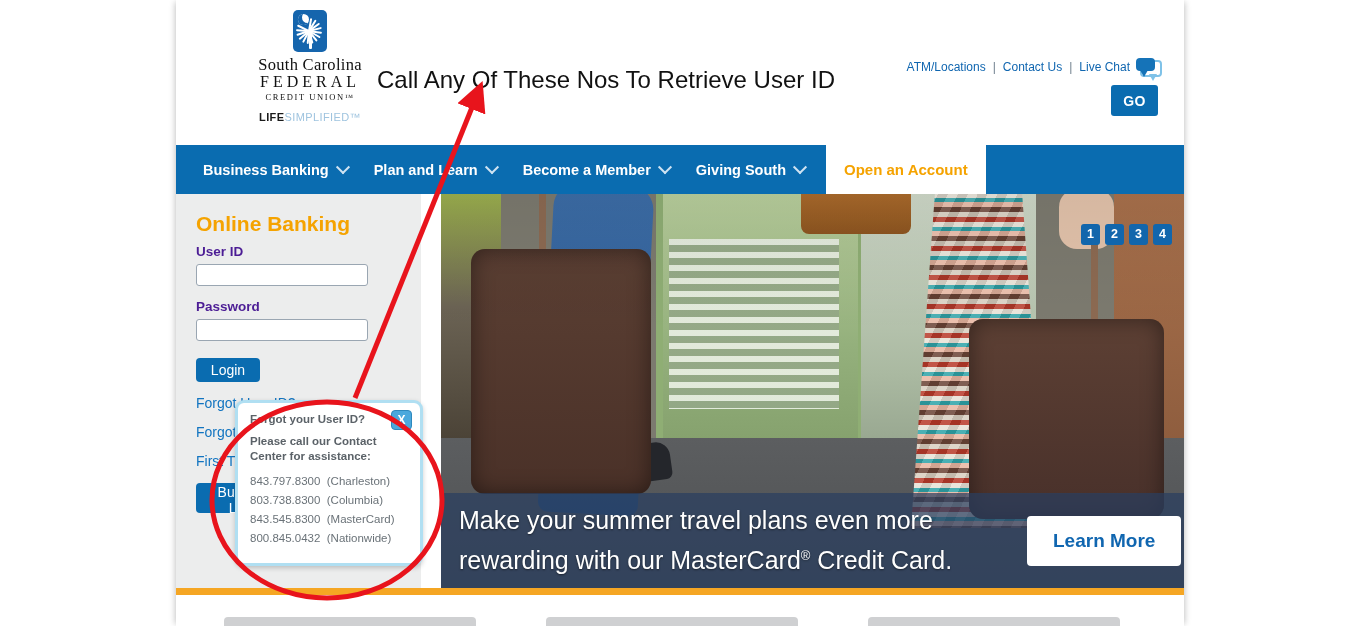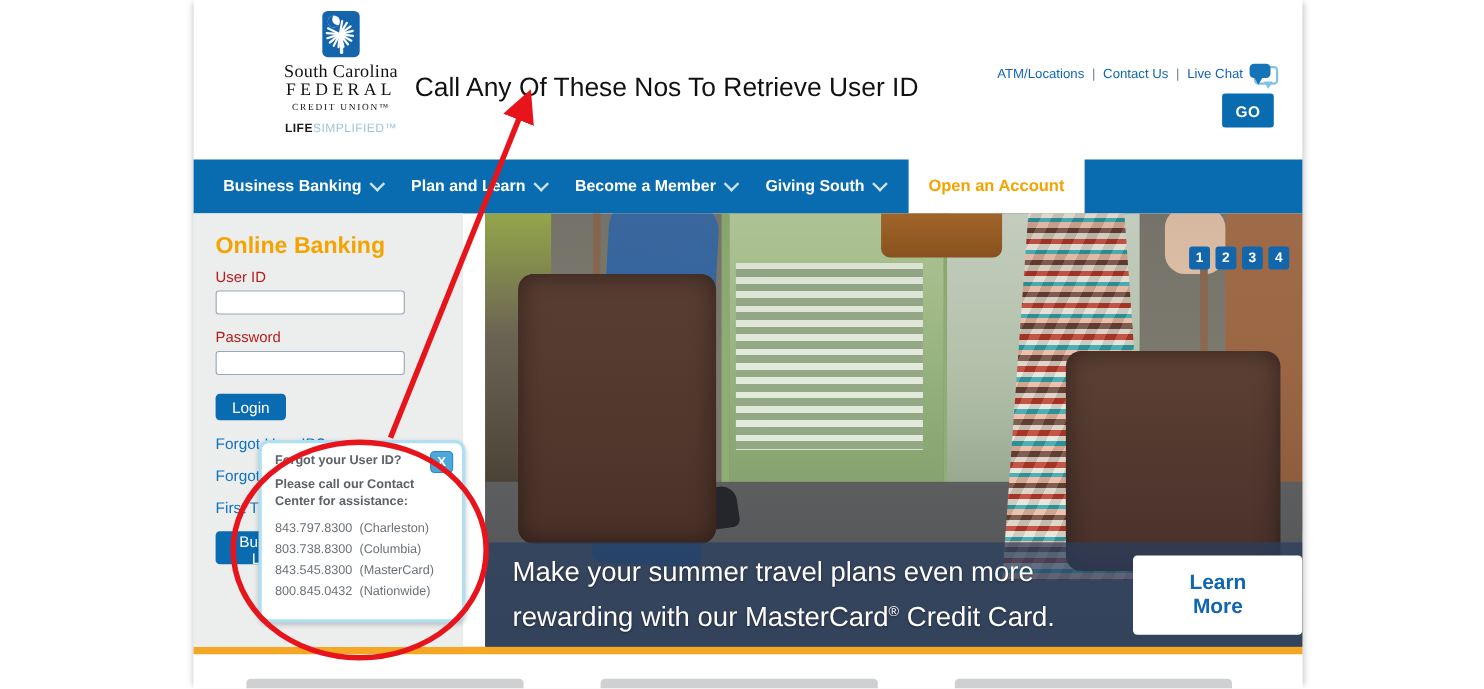--- a/index.html
+++ b/index.html
@@ -177,21 +177,21 @@
     width: 245px; background: #eceded;
     padding: 18px 0 0 20px;
     box-sizing: border-box;
     position: relative;
   }
   .ob-title {
     color: #f5a300; font-size: 21px; font-weight: bold;
     margin-bottom: 8px;
   }
   .field-label {
-    color: #b91c1c; font-size: 13.5px; font-weight: normal;
+    color: #4c1d95; font-size: 13.5px; font-weight: bold;
     margin: 5px 0 5px;
   }
   .field-input {
     width: 172px; height: 22px; box-sizing: border-box;
     border: 1px solid #9aa6b2;
     border-radius: 3px;
     background: #fff;
     padding: 0 5px;
     font-size: 13px;
     font-family: "Liberation Sans", sans-serif;
@@ -363,21 +363,21 @@
   }
   .hero-caption {
     position: absolute; left: 0; right: 0; bottom: 0;
     height: 95px;
     background: rgba(41,62,95,.72);
     display: flex; align-items: center;
     z-index: 5;
   }
   .cap-text {
     color: #ffffff; font-size: 25px; line-height: 36px;
-    padding-left: 25px; width: 540px;
+    padding-left: 18px; width: 540px;
     font-family: "Liberation Sans", sans-serif;
     text-shadow: 0 1px 2px rgba(0,0,0,.5);
   }
   .cap-text sup { font-size: 13px; vertical-align: super; }
   .learn-btn {
     margin-left: 28px;
     background: #ffffff; color: #1066b0;
     font-size: 19px; font-weight: bold;
     padding: 14px 26px; border-radius: 4px;
     border: none; cursor: pointer;

